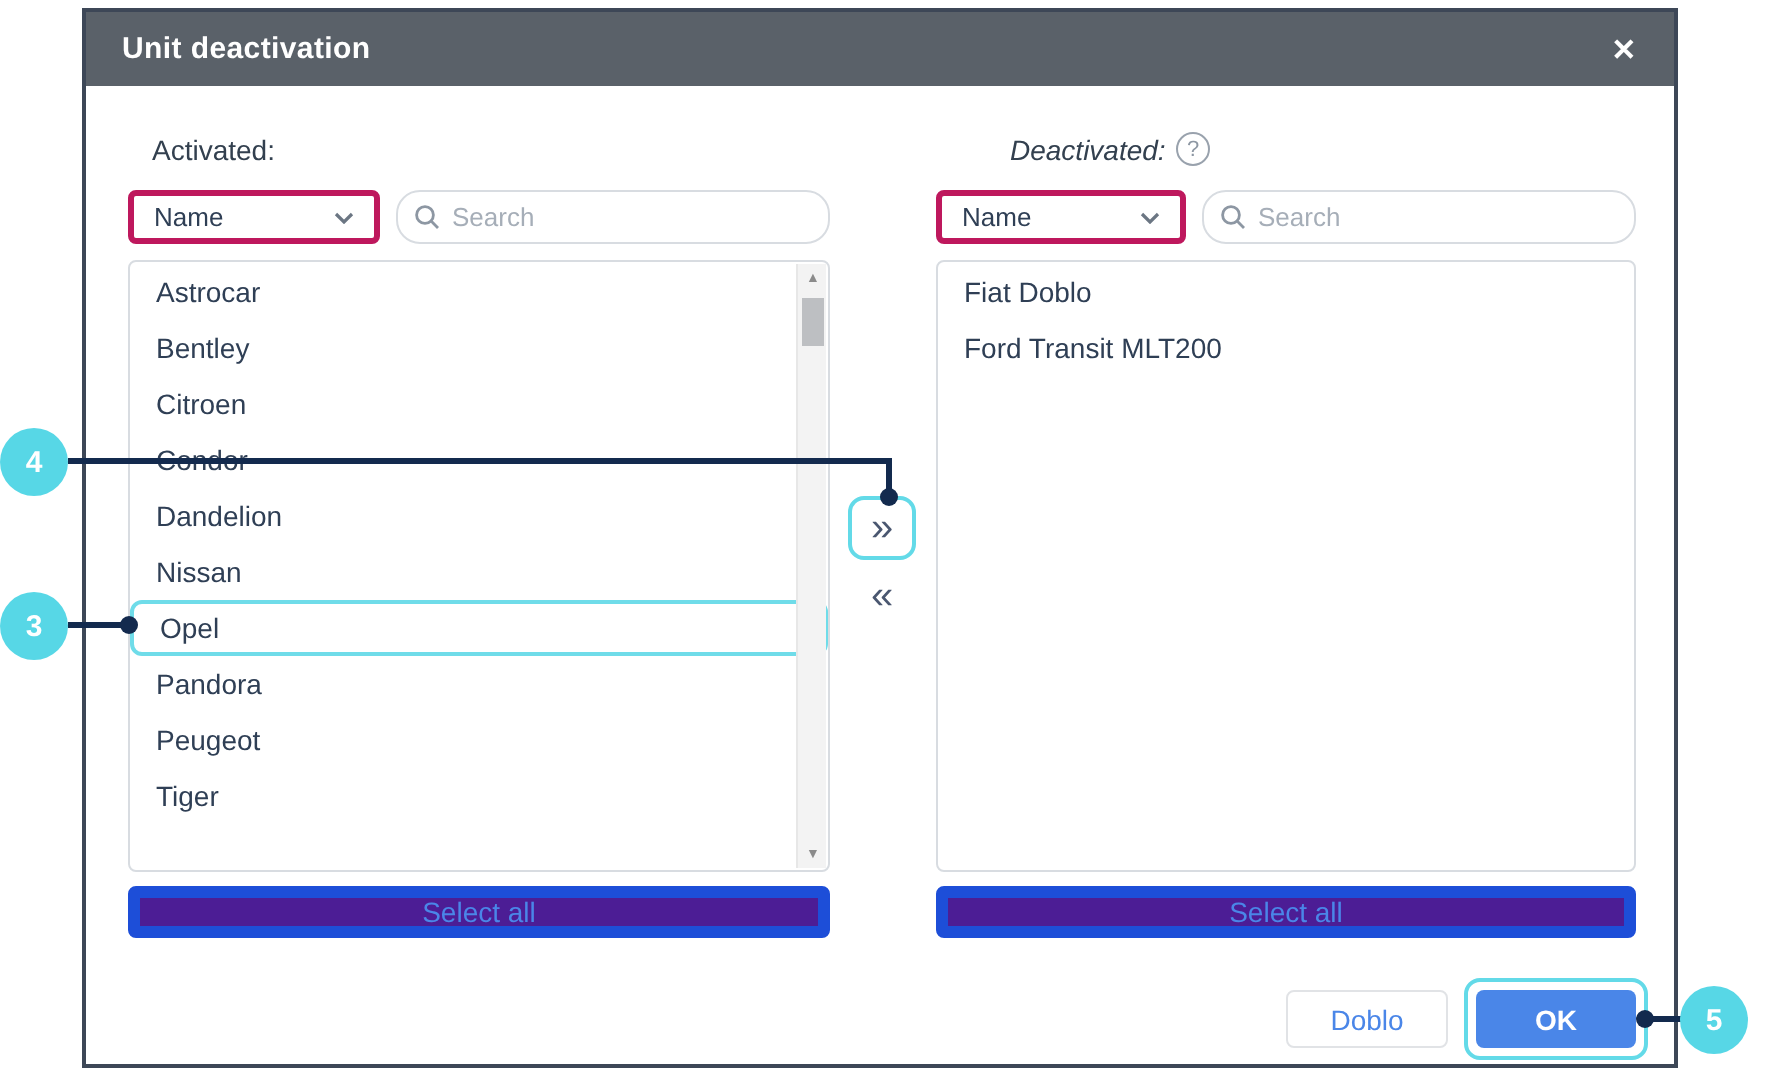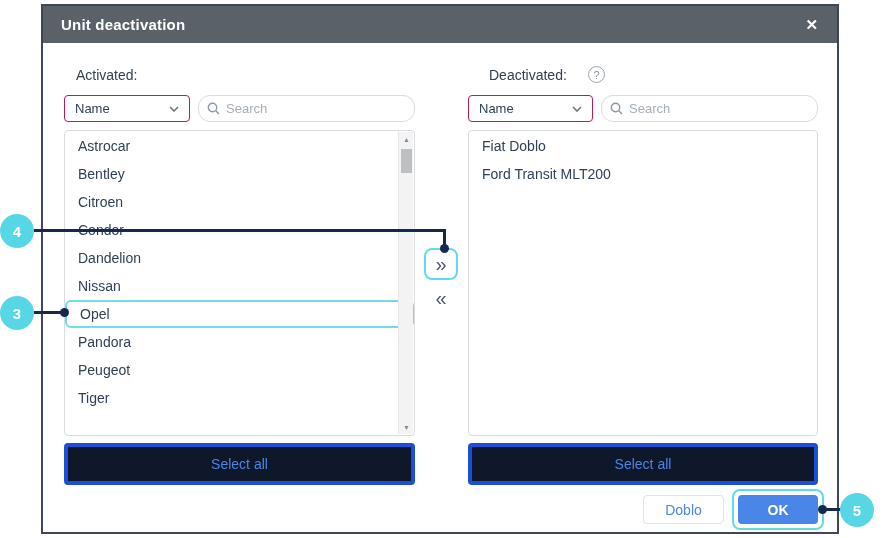--- a/index.html
+++ b/index.html
@@ -17,21 +17,21 @@
            color:#fff; font-size:15px; display:flex; align-items:center;
            justify-content:center; cursor:pointer; }
 
   .panel-label { position:absolute; top:61px; font-size:14px; color:#33404f; }
   .help { position:absolute; left:545px; top:60px; width:17px; height:17px;
           border:1px solid #99a2ad; border-radius:50%; color:#8d97a3;
           font-size:11px; display:flex; align-items:center; justify-content:center; }
 
   
   .dropdown { position:absolute; top:89px; height:27px; background:#fff;
-              border:1px solid #be185d; border-radius:4px; display:flex;
+              border:3px solid #be185d; border-radius:4px; display:flex;
               align-items:center; padding:0 10px; font-size:13px; color:#2f3f55;
               cursor:pointer; }
   .dropdown .chev { margin-left:auto; display:flex; }
   .searchbox { position:absolute; top:89px; height:27px; width:217px;
                border:1px solid #d8dce1; border-radius:12px; background:#fff;
                display:flex; align-items:center; padding:0 8px; }
   .searchbox svg { flex:0 0 auto; margin-right:6px; }
   .searchbox input { border:none; outline:none; width:100%; font-size:13px;
                      color:#2f3f55; font-family:"Liberation Sans", sans-serif; }
   .searchbox input::placeholder { color:#a6aeb8; }
@@ -56,22 +56,22 @@
   
   .xferR { position:absolute; left:381px; top:242px; width:34px; height:32px;
            border:2px solid #63dae8; border-radius:8px; display:flex;
            align-items:center; justify-content:center; font-size:20px;
            color:#4a5770; cursor:pointer; background:#fff; }
   .xferL { position:absolute; left:381px; top:277px; width:34px; height:30px;
            display:flex; align-items:center; justify-content:center;
            font-size:20px; color:#4a5770; cursor:pointer; }
 
   
-  .selectall { position:absolute; top:437px; height:42px; border:4px solid #1d4ed8;
-               border-radius:4px; background:#0f172a; color:#4a86e8; font-size:14px;
+  .selectall { position:absolute; top:437px; height:26px; border:6px solid #1d4ed8;
+               border-radius:4px; background:#4c1d95; color:#4a86e8; font-size:14px;
                display:flex; align-items:center; justify-content:center; cursor:pointer; }
 
   
   .btn-cancel { position:absolute; left:600px; top:489px; width:81px; height:29px;
                 border:1px solid #e1e3e6; border-radius:4px; background:#fff;
                 color:#4a86e8; font-size:14px; display:flex; align-items:center;
                 justify-content:center; cursor:pointer; }
   .ok-frame { position:absolute; left:689px; top:483px; width:92px; height:41px;
               border:2px solid #63dae8; border-radius:8px; }
   .btn-ok { position:absolute; left:695px; top:489px; width:80px; height:29px;
@@ -93,21 +93,21 @@
 <div class="stage">
 
   <div class="dialog">
 
     <div class="titlebar">
       <span>Unit deactivation</span>
       <span class="close">✕</span>
     </div>
 
     <div class="panel-label" style="left:33px;">Activated:</div>
-    <div class="panel-label" style="left:446px;">Deactivated:</div>
+    <div class="panel-label" style="left:462px;font-style:italic;">Deactivated:</div>
     <div class="help">?</div>
 
     <div class="dropdown" style="left:21px; width:126px;">
       <span>Name</span>
       <span class="chev">
         <svg width="10" height="6" viewBox="0 0 10 6">
             <polyline points="1,1 5,5 9,1" fill="none" stroke="#6b7683" stroke-width="1.6"></polyline>
           </svg>
       </span>
     </div>

